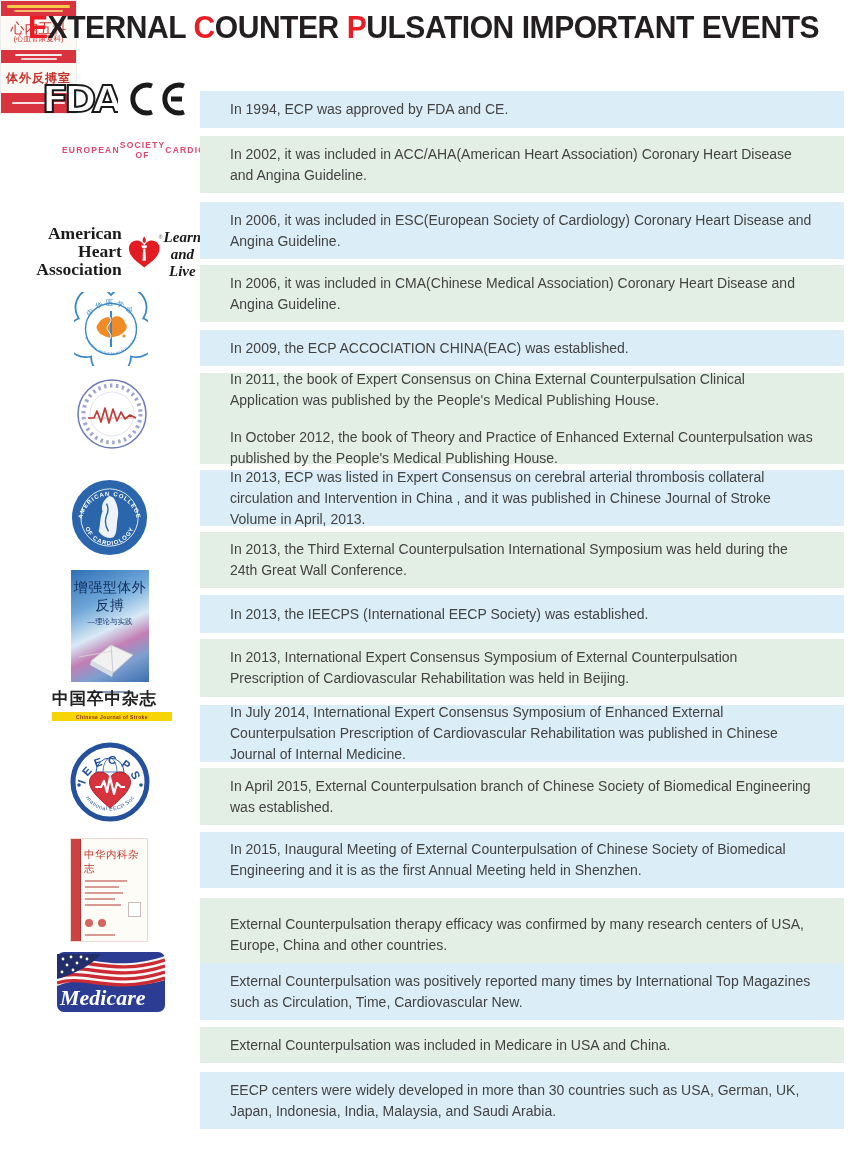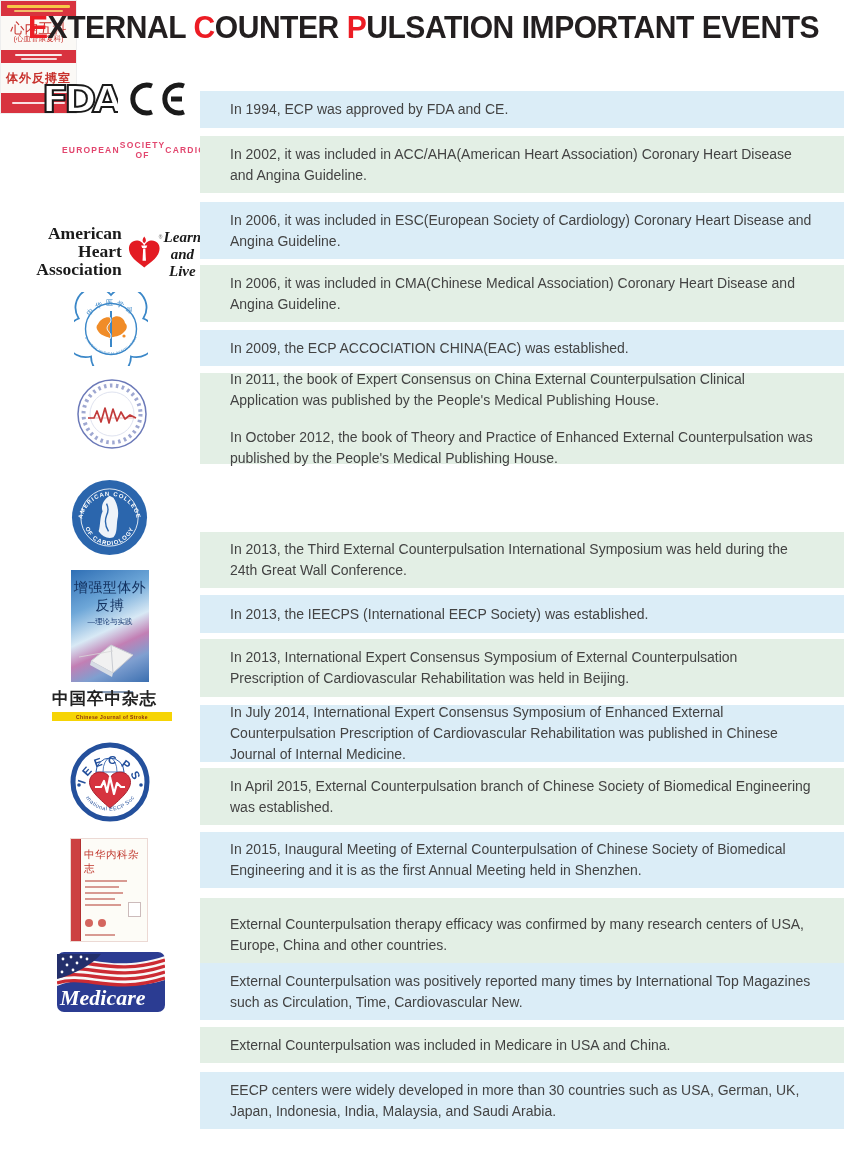--- a/index.html
+++ b/index.html
@@ -280,20 +280,23 @@
   <div class="event-box green" style="top:265px;height:57px">
       <p>In 2006, it was included in CMA(Chinese Medical Association) Coronary Heart Disease and Angina Guideline.</p>
     </div>
   <div class="event-box blue" style="top:330px;height:36px">
       <p>In 2009, the ECP ACCOCIATION CHINA(EAC) was established.</p>
     </div>
   <div class="event-box green" style="top:373px;height:91px">
       <p>In 2011, the book of Expert Consensus on China External Counterpulsation Clinical Application was published by the People's Medical Publishing House.</p>
       <p>In October 2012, the book of Theory and Practice of Enhanced External Counterpulsation was published by the People's Medical Publishing House.</p>
     </div>
+  <div class="event-box blue" style="top:470px;height:56px">
+      <p>In 2013, ECP was listed in Expert Consensus on cerebral arterial thrombosis collateral circulation and Intervention in China , and it was published in Chinese Journal of Stroke Volume in April, 2013.</p>
+    </div>
   <div class="event-box green" style="top:532px;height:56px">
       <p>In 2013, the Third External Counterpulsation International Symposium was held during the 24th Great Wall Conference.</p>
     </div>
   <div class="event-box blue" style="top:595px;height:38px">
       <p>In 2013, the IEECPS (International EECP Society) was established.</p>
     </div>
   <div class="event-box green" style="top:639px;height:58px">
       <p>In 2013, International Expert Consensus Symposium of External Counterpulsation Prescription of Cardiovascular Rehabilitation was held in Beijing.</p>
     </div>
   <div class="event-box blue" style="top:705px;height:57px">

